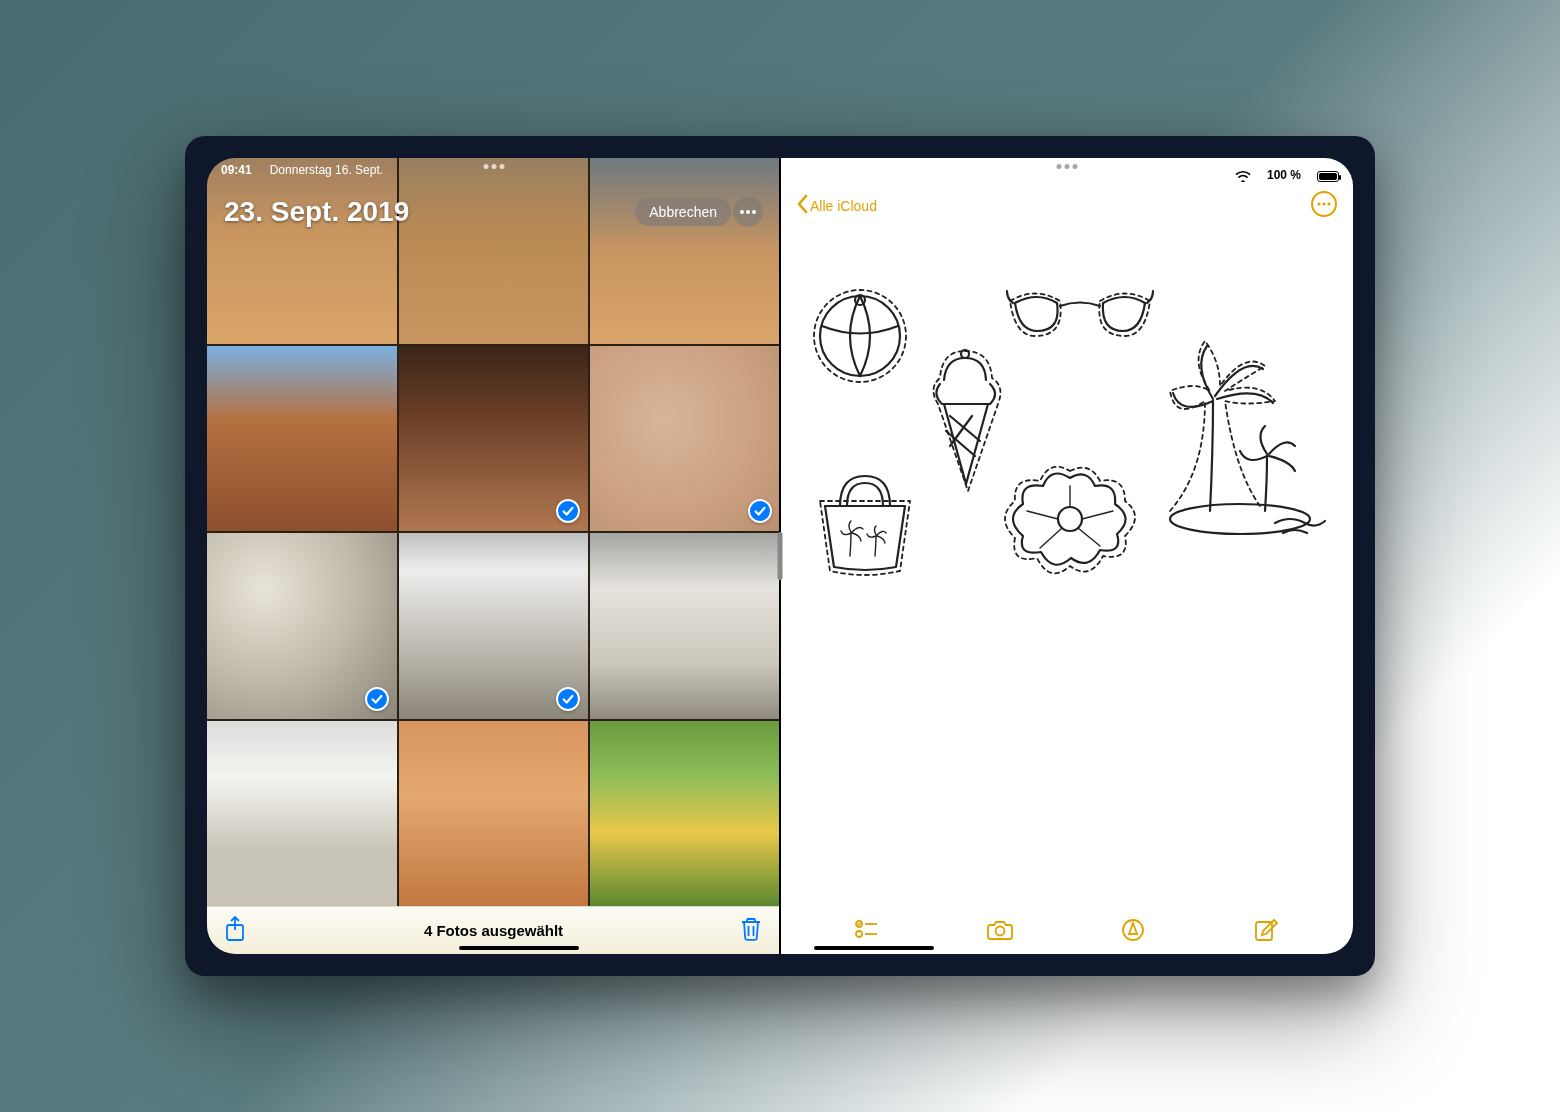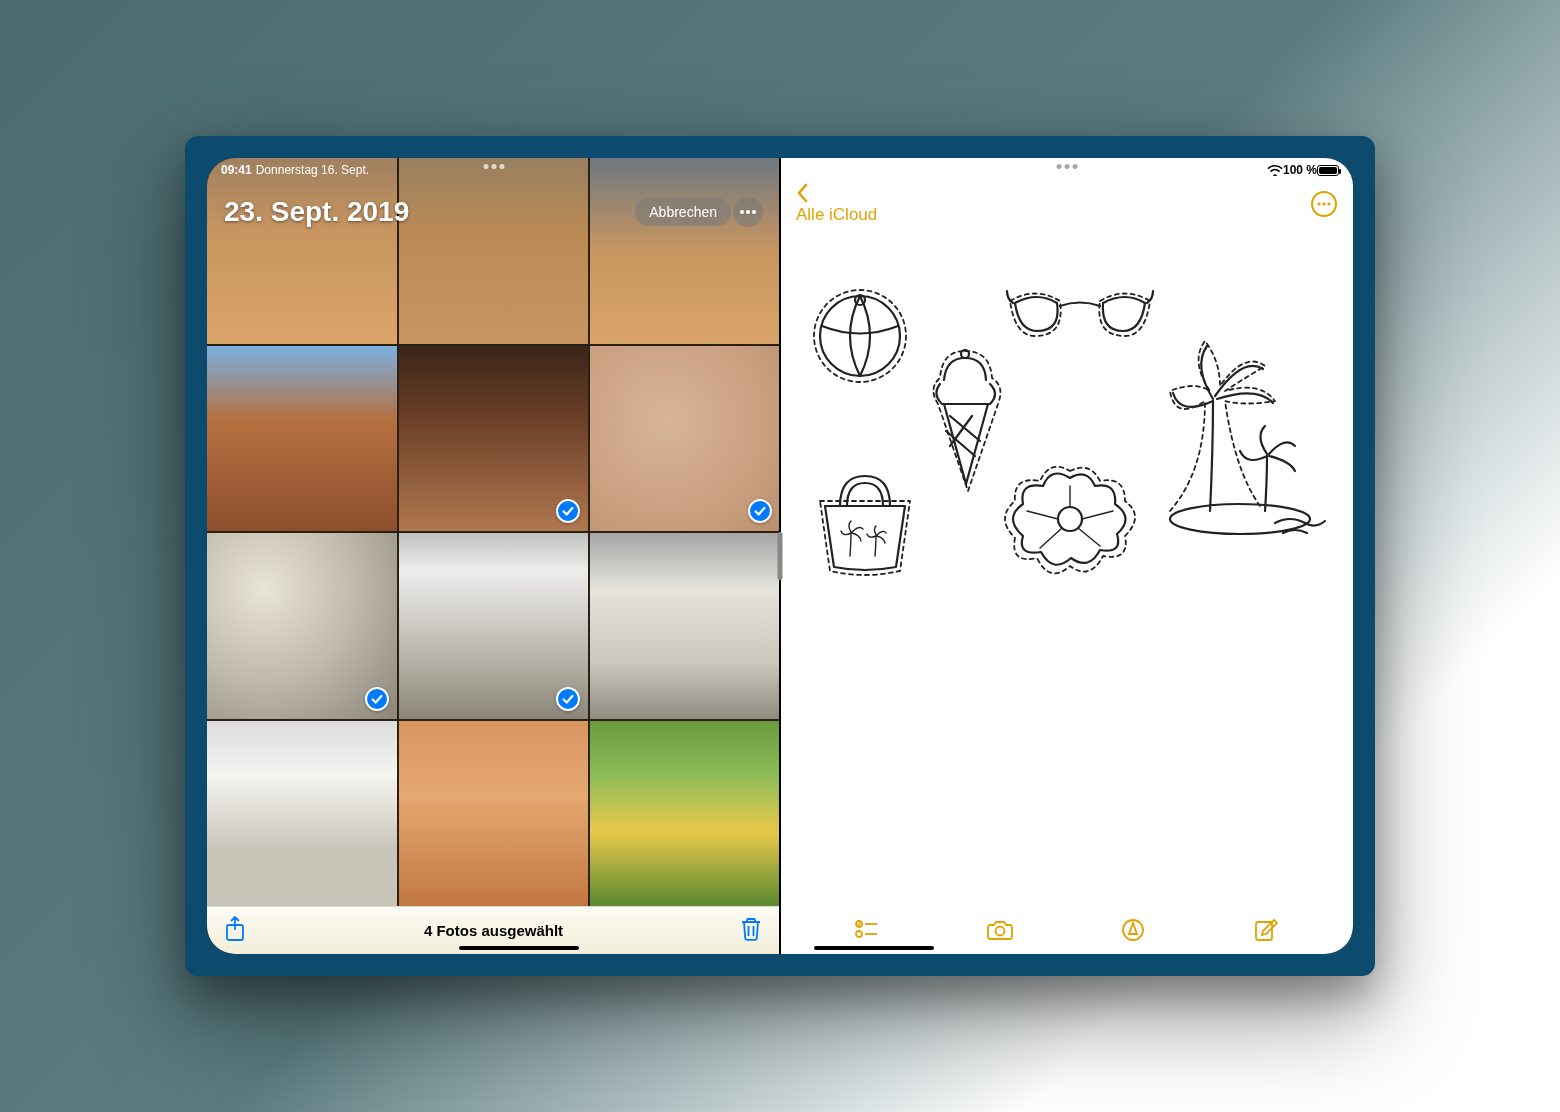--- a/index.html
+++ b/index.html
@@ -10,22 +10,22 @@
     font-family: -apple-system, "Helvetica Neue", Arial, sans-serif;
     display: flex;
     align-items: center;
     justify-content: center;
     overflow: hidden;
     position: relative;
   }
   .device {
     width: 1190px;
     height: 840px;
-    background: #0c4a6e;
-    border-radius: 13px;
+    background: #0f172a;
+    border-radius: 20px;
     padding: 22px;
     position: relative;
     box-shadow: 0 40px 100px rgba(0,0,0,0.4), 0 20px 40px rgba(0,0,0,0.3);
   }
   .screen {
     width: 100%;
     height: 100%;
     background: #000;
     border-radius: 28px;
     overflow: hidden;
@@ -97,21 +97,21 @@
     top: 0; left: 0; right: 0;
     height: 24px;
     display: flex;
     align-items: center;
     padding: 0 14px;
     font-size: 12px;
     font-weight: 600;
     color: #fff;
     z-index: 20;
   }
-  .status-bar-left .date { margin-left: 4px; font-weight: 400; }
+  .status-bar-left .date { margin-left: 18px; font-weight: 400; }
   .app-dots {
     position: absolute;
     top: 6px;
     left: 50%;
     transform: translateX(-50%);
     display: flex;
     gap: 3px;
   }
   .app-dots span { width: 5px; height: 5px; border-radius: 50%; background: rgba(255,255,255,0.7); }
 
@@ -204,52 +204,51 @@
     width: 50%;
     height: 100%;
     background: #fff;
     display: flex;
     flex-direction: column;
     position: relative;
   }
   .status-bar-right {
     height: 24px;
     display: flex;
-    align-items: center;
+    align-items: flex-end;
     justify-content: flex-end;
     padding: 0 14px;
     font-size: 12px;
     font-weight: 600;
     color: #000;
-    gap: 0;
+    gap: 16px;
     position: relative;
   }
   .status-bar-right .app-dots-r {
     position: absolute;
     left: 50%;
     top: 6px;
     transform: translateX(-50%);
     display: flex;
     gap: 3px;
   }
   .app-dots-r span { width: 5px; height: 5px; border-radius: 50%; background: rgba(0,0,0,0.35); }
   .notes-header {
     height: 44px;
     display: flex;
     align-items: center;
     justify-content: space-between;
     padding: 0 16px;
   }
   .notes-back {
     display: flex;
-    align-items: flex-start;
+    align-items: flex-end;
     color: #e2a200;
-    font-size: 17px;
+    font-size: 14px;
     gap: 2px;
-    flex-direction: column;
   }
   .notes-more {
     width: 26px; height: 26px;
     border: 2px solid #e2a200;
     border-radius: 50%;
     display: flex;
     align-items: center;
     justify-content: center;
     color: #e2a200;
   }

